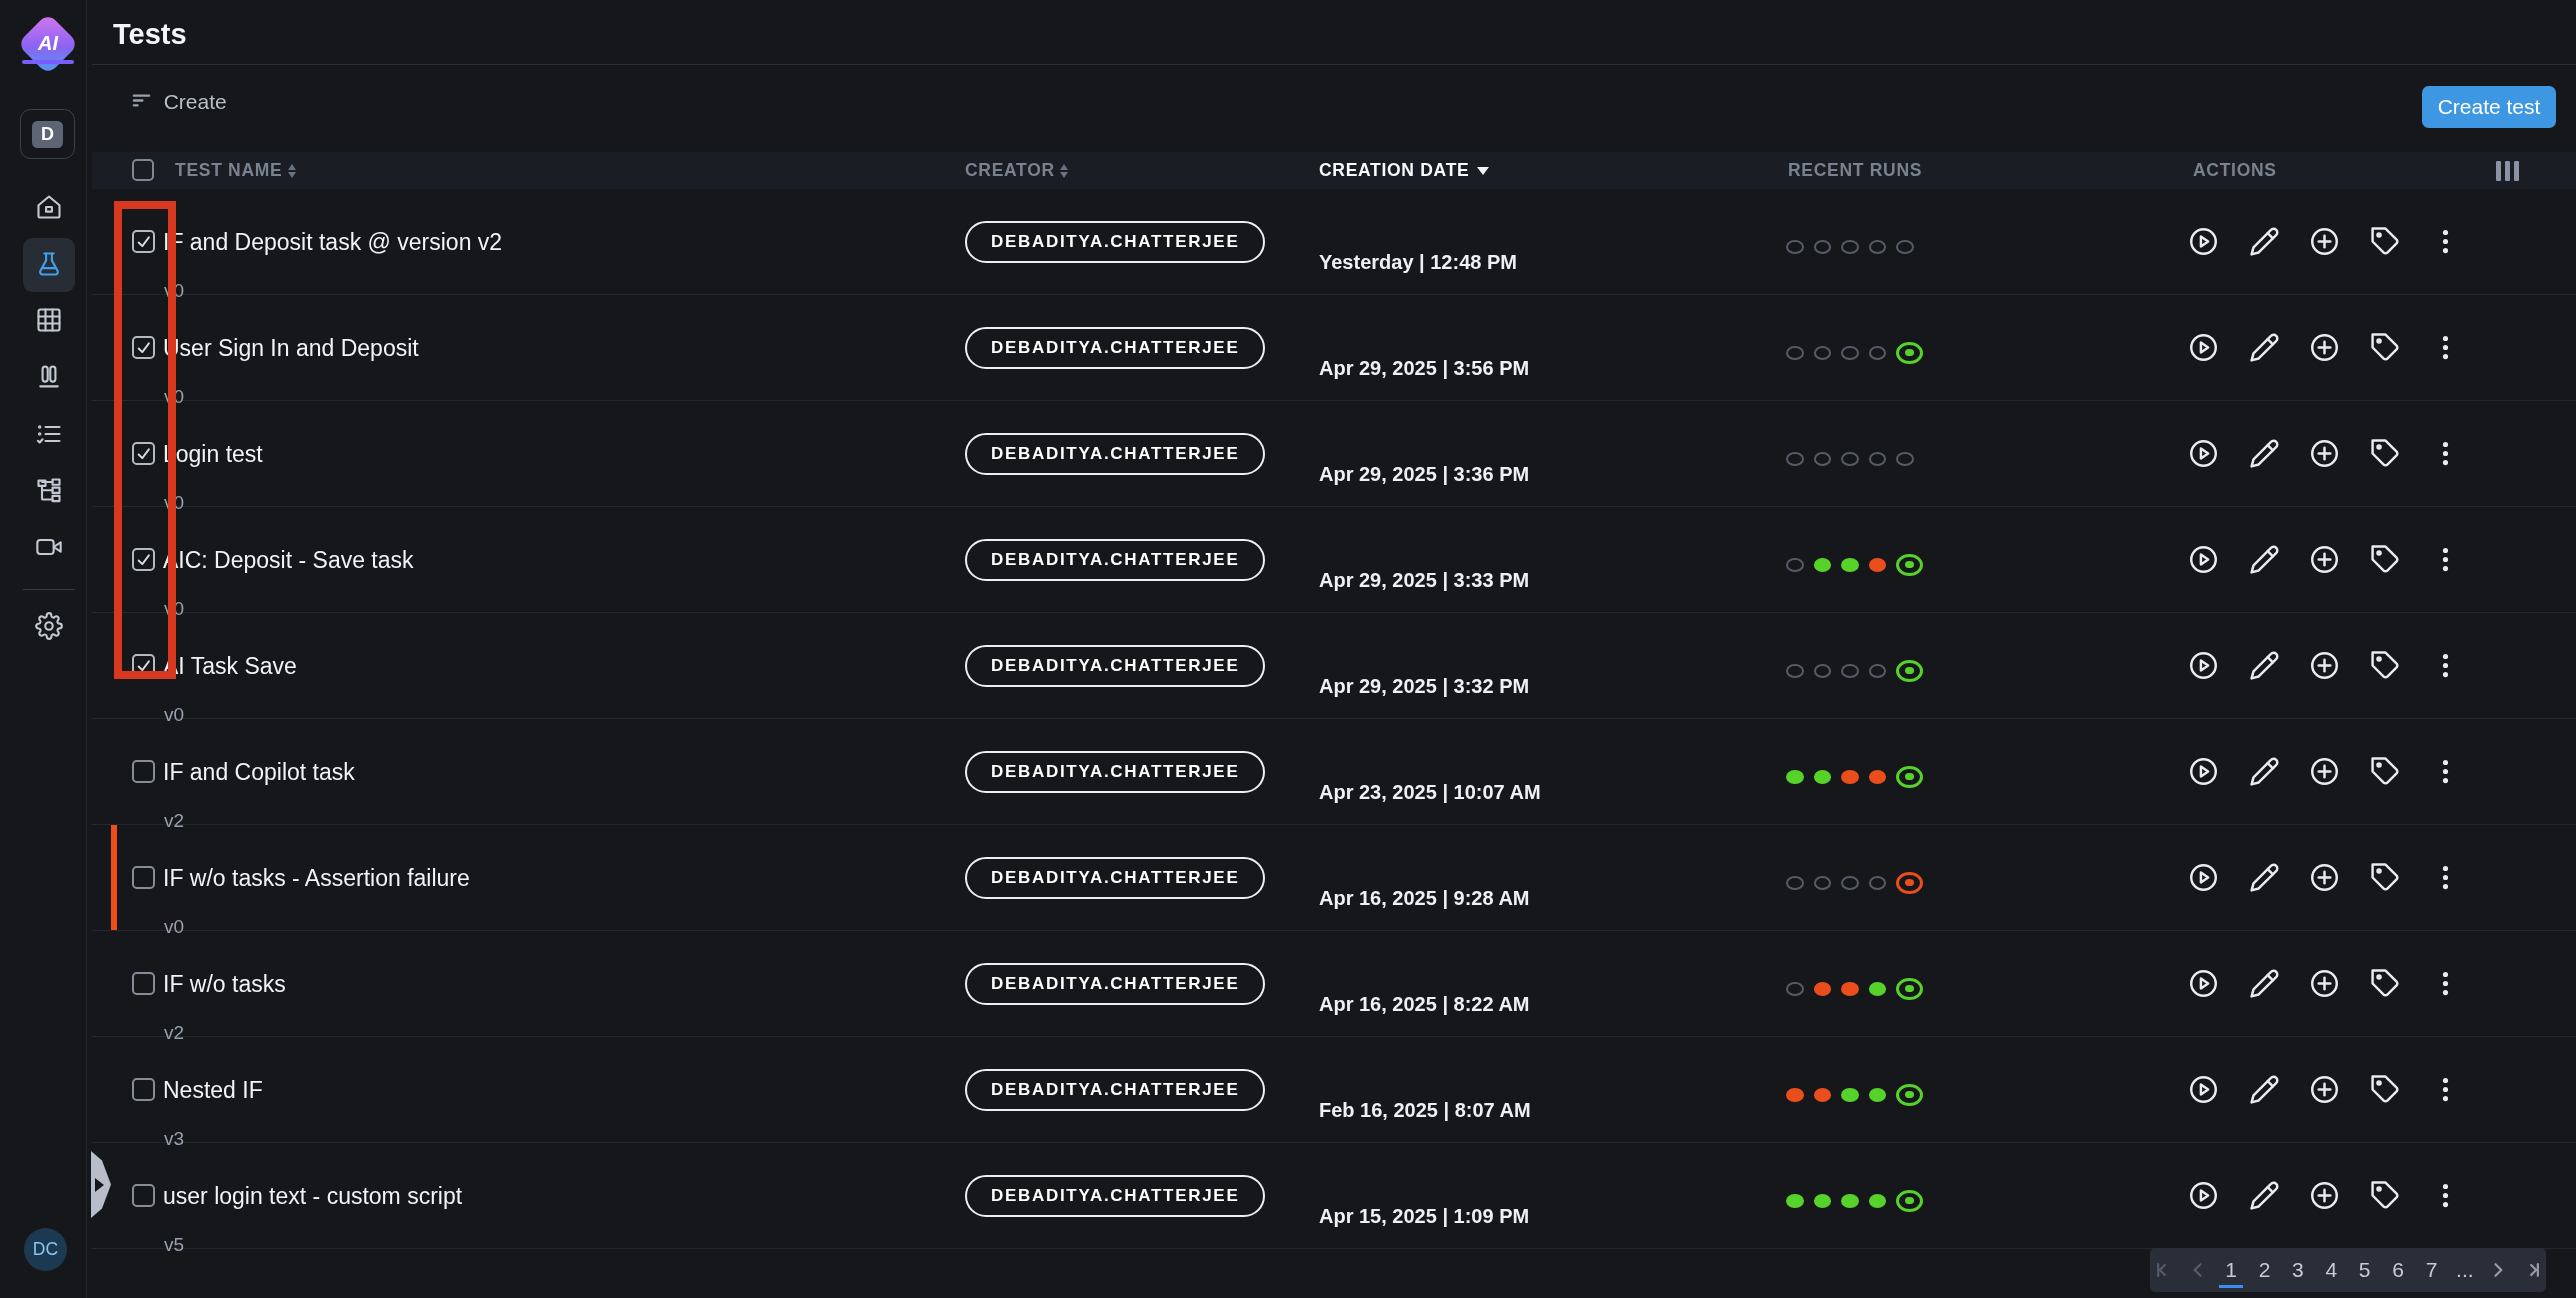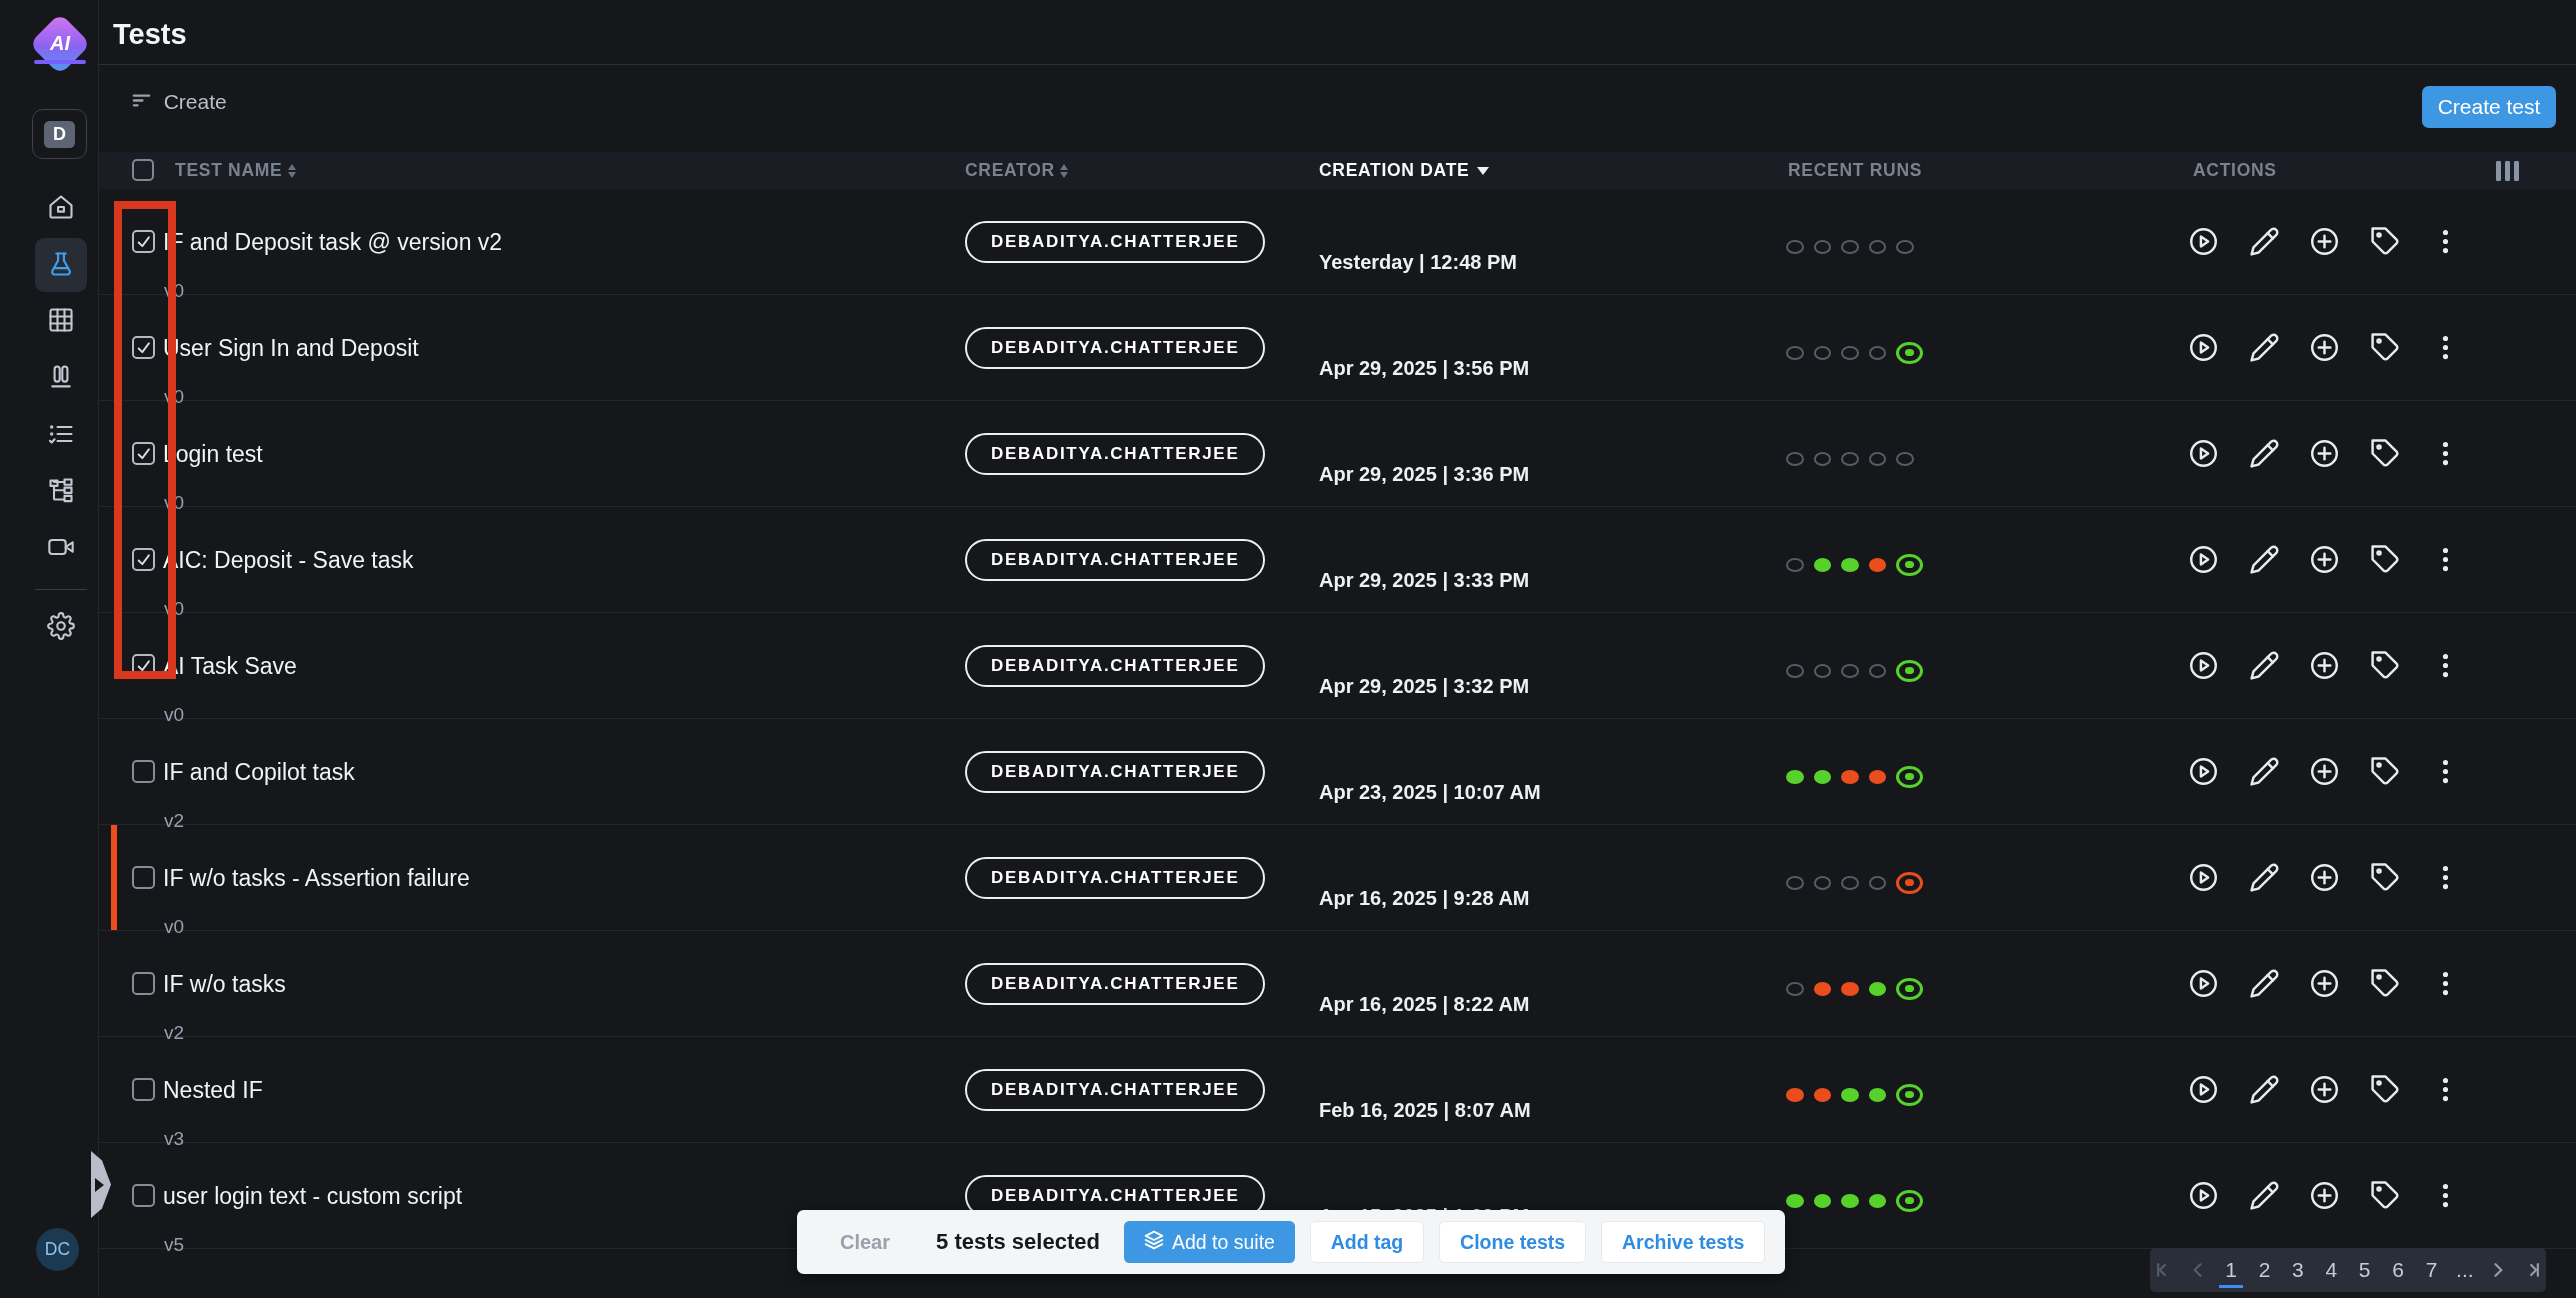--- a/index.html
+++ b/index.html
@@ -1,21 +1,21 @@
 <!DOCTYPE html>
 <html style="font-size:10.7px"><head>
 <meta charset="utf-8">
 <style>
   * { margin:0; padding:0; box-sizing:border-box; }
   html,body { width:2576px; height:1298px; overflow:hidden; background:#101216;
               font-family:"Liberation Sans", sans-serif; }
   .app { position:relative; width:2576px; height:1298px; background:#15171b; }
 
   
-  .sidebar { position:absolute; left:16px; top:0; width:83px; height:100%;
+  .sidebar { position:absolute; left:4px; top:0; width:83px; height:100%;
              background:#15171b; border-right:1.3px solid #24272e; z-index:5; }
   .logo { position:absolute; left:22px; top:21.5px; width:44px; height:44px; border-radius:10.7px;
           transform:rotate(45deg);
           background:linear-gradient(135deg,#d977f0 0%,#8a63f2 55%,#4aa0f0 100%); }
   .logo-txt { position:absolute; left:22px; top:21.5px; width:44px; height:44px;
               display:flex; align-items:center; justify-content:center;
               color:#fff; font-size:20px; font-weight:bold; font-style:italic; z-index:2;}
   .logo-line { position:absolute; left:17.5px; top:60px; width:52px; height:4px; border-radius:2px;
                background:#7a5cff; }
   .ws-box { position:absolute; left:16px; top:109px; width:55px; height:50px; border-radius:10.7px;
@@ -793,35 +793,20 @@
               <svg viewBox="0 0 24 24">
                 <circle cx="12" cy="5" r="2"></circle>
                 <circle cx="12" cy="12" r="2"></circle>
                 <circle cx="12" cy="19" r="2"></circle>
               </svg>
             </span>
     </span>
   </div>
 </div>
 
-    <div class="selbar">
-      <span class="clear">Clear</span>
-      <span class="selcount">5 tests selected</span>
-      <div class="selbtn suite-btn">
-        <span><svg viewBox="0 0 24 24" width="20" height="20" style="stroke:#fff;fill:none;stroke-width:2.2;stroke-linecap:round;stroke-linejoin:round">
-              <polygon points="12 2 2 7 12 12 22 7 12 2"></polygon>
-              <polyline points="2 12 12 17 22 12"></polyline>
-              <polyline points="2 17 12 22 22 17"></polyline>
-            </svg></span>
-        <span>Add to suite</span>
-      </div>
-      <div class="selbtn white-btn">Add tag</div>
-      <div class="selbtn white-btn">Clone tests</div>
-      <div class="selbtn white-btn">Archive tests</div>
-    </div>
 
     <div class="pager">
       <span class="pg disabled">
           <svg viewBox="0 0 24 24">
             <polyline points="13 6 7 12 13 18"></polyline>
             <line x1="5" y1="5" x2="5" y2="19"></line>
           </svg>
         </span>
       <span class="pg disabled">
           <svg viewBox="0 0 24 24">

